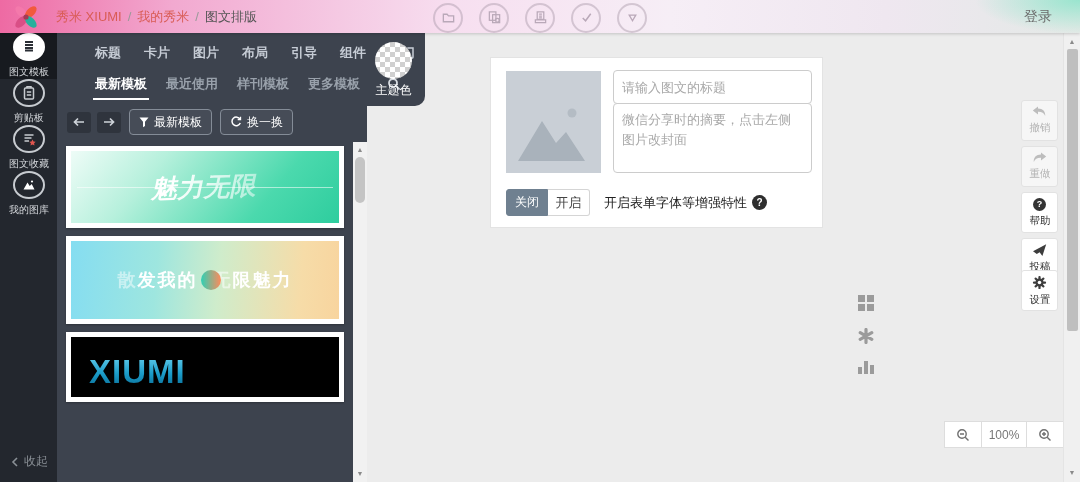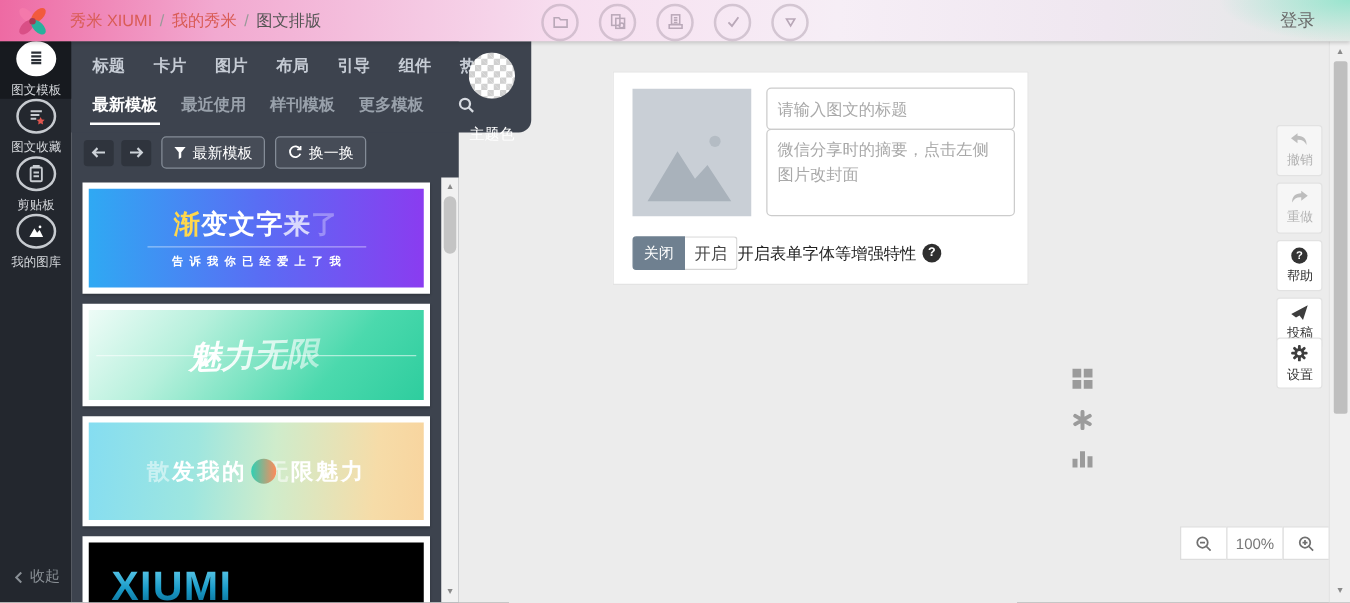--- a/index.html
+++ b/index.html
@@ -25,29 +25,29 @@
   .sidebar { position:absolute; left:0; top:33px; width:57px; height:449px; background:#23272e; z-index:20; }
   .side-item { width:57px; height:46px; display:flex; flex-direction:column; align-items:center; justify-content:center; gap:4px; cursor:pointer; }
   .side-item.active { background:#171a1f; }
   .side-label { font-size:10.5px; color:#d5d8dc; white-space:nowrap; transform:scale(.95); }
   .ic-circle { width:32px; height:32px; border-radius:50%; border:2px solid #c7cbd0; display:flex; align-items:center; justify-content:center; }
   .ic-circle.filled { background:#fff; border-color:#fff; }
   .collapse { position:absolute; left:11px; bottom:12px; display:flex; align-items:center; gap:5px; color:#8a9096; font-size:12px; cursor:pointer; }
 
   
   .tpl-panel { position:absolute; left:57px; top:33px; width:310px; height:449px; background:#3d434e; z-index:10; }
-  .tabs-box { position:absolute; left:57px; top:33px; width:368px; height:73px; background:#3d434e; border-radius:0 0 10px 0; z-index:12; }
+  .tabs-box { position:absolute; left:57px; top:33px; width:368px; height:73px; background:#3d434e; border-radius:0 0 10px 0; z-index:12;padding-left:21px; }
   .cat-row { display:flex; gap:23px; padding:11px 0 0 17px; font-size:13px; font-weight:600; color:#c6ccd5; }
   .cat-row span { cursor:pointer; }
   .src-row { display:flex; gap:19px; padding:13px 0 0 17px; font-size:13px; font-weight:700; color:#99a1ab; align-items:center; }
   .src-tab { position:relative; cursor:pointer; }
   .src-tab.active { color:#fff; }
   .src-tab.active::after { content:""; position:absolute; left:-2px; right:-2px; bottom:-7px; height:2px; background:#fff; }
   .search-ic { margin-left:8px; cursor:pointer; display:flex; }
-  .theme-wrap { position:absolute; right:13px; top:9px; display:flex; flex-direction:column; align-items:center; gap:20px; cursor:pointer; }
+  .theme-wrap { position:absolute; right:13px; top:9px; display:flex; flex-direction:column; align-items:center; gap:3px; cursor:pointer; }
   .theme-circle { width:37px; height:37px; border-radius:50%; background-color:#fff;
     background-image:linear-gradient(45deg,#d0d0d0 25%,transparent 25%,transparent 75%,#d0d0d0 75%),
                      linear-gradient(45deg,#d0d0d0 25%,transparent 25%,transparent 75%,#d0d0d0 75%);
     background-size:10px 10px; background-position:0 0,5px 5px; }
   .theme-label { font-size:12px; color:#fff; }
 
   .tpl-toolbar { position:absolute; left:10px; top:76px; display:flex; gap:6px; align-items:center; }
   .nav-btn { width:24px; height:21px; background:#2f343d; border-radius:3px; display:flex; align-items:center; justify-content:center; cursor:pointer; }
   .tool-btn { height:26px; margin-left:2px; padding:0 9px; border:1px solid #848c97; border-radius:4px; background:rgba(255,255,255,.05);
     color:#fff; font-size:12px; display:flex; align-items:center; gap:5px; cursor:pointer; }
@@ -84,21 +84,21 @@
   .title-input { position:absolute; left:122px; top:12px; width:199px; height:27px; border:1px solid #ccc; border-radius:4px;
     font-size:13px; padding:16px 8px; color:#333; font-family:inherit; }
   .summary-input { position:absolute; left:122px; top:45px; width:199px; height:70px; border:1px solid #ccc; border-radius:4px;
     font-size:13px; padding:6px 8px; color:#333; resize:none; font-family:inherit; line-height:1.5; }
   .title-input::placeholder,.summary-input::placeholder { color:#a9a9a9; }
   .toggle-row { position:absolute; left:15px; top:131px; display:flex; align-items:center; }
   .tg-off { width:42px; height:27px; background:#6f8090; border:1px solid #6f8090; border-radius:3px 0 0 3px;
     color:#fff; font-size:12px; display:flex; align-items:center; justify-content:center; cursor:pointer; }
   .tg-on { width:42px; height:27px; background:#fff; border:1px solid #d5d5d5; border-left:none; border-radius:0 3px 3px 0;
     color:#444; font-size:13px; display:flex; align-items:center; justify-content:center; cursor:pointer; }
-  .enhance-label { font-size:13px; color:#222; }
+  .enhance-label { margin-left:14px; font-size:13px; color:#222; }
   .qmark { width:15px; height:15px; border-radius:50%; background:#2e2e2e; color:#fff; font-size:10px; font-weight:bold;
     display:flex; align-items:center; justify-content:center; margin-left:5px; cursor:pointer; }
 
   .text-card { position:absolute; left:490px; top:283px; width:333px; height:73px; background:#fff; border:1px solid #e0e0e0; }
   .dashed-box { position:absolute; left:4px; right:4px; top:27px; height:30px; border:1px dashed #b8b8b8;
     font-size:12px; color:#aaa; line-height:28px; padding-left:8px; cursor:text; }
 
   .float-icons { position:absolute; left:858px; top:295px; display:flex; flex-direction:column; gap:17px; align-items:center; }
   .grid-ic { display:grid; grid-template-columns:7px 7px; grid-template-rows:7px 7px; gap:2px; cursor:pointer; }
   .grid-ic i { background:#9b9b9b; }
@@ -182,38 +182,38 @@
     <div class="side-item active">
       <div class="ic-circle filled">
         <svg width="18" height="18" viewBox="0 0 18 18" stroke="#2b2f36" stroke-width="1.8">
           <path d="M5 5.5h8M5 8.5h8M5 11.5h8M5 14h8" transform="translate(0,-1.5)"></path>
           </svg>
       </div>
       <span class="side-label">图文模板</span>
     </div>
     <div class="side-item">
       <div class="ic-circle">
+        <svg width="18" height="18" viewBox="0 0 18 18" fill="none" stroke="#c7cbd0" stroke-width="1.5">
+          <rect x="4.5" y="4" width="9" height="11" rx="1"></rect>
+            <path d="M7 4V2.8h4V4"></path>
+            <path d="M6.8 8h4.4M6.8 11h4.4"></path>
+          </svg>
+      </div>
+      <span class="side-label">剪贴板</span>
+    </div>
+    <div class="side-item">
+      <div class="ic-circle">
         <svg width="18" height="18" viewBox="0 0 18 18">
           <g stroke="#c7cbd0" stroke-width="1.6" fill="none">
               <path d="M4.5 5h9M4.5 8h7M4.5 11h4.5"></path>
             </g>
           <path d="M12.5 9.5l1 2 2.2.3-1.6 1.5.4 2.2-2-1-2 1 .4-2.2-1.6-1.5 2.2-.3z" fill="#e0564f"></path>
           </svg>
       </div>
       <span class="side-label">图文收藏</span>
-    </div>
-    <div class="side-item">
-      <div class="ic-circle">
-        <svg width="18" height="18" viewBox="0 0 18 18" fill="none" stroke="#c7cbd0" stroke-width="1.5">
-          <rect x="4.5" y="4" width="9" height="11" rx="1"></rect>
-            <path d="M7 4V2.8h4V4"></path>
-            <path d="M6.8 8h4.4M6.8 11h4.4"></path>
-          </svg>
-      </div>
-      <span class="side-label">剪贴板</span>
     </div>
     <div class="side-item">
       <div class="ic-circle">
         <svg width="18" height="18" viewBox="0 0 18 18">
           <path d="M3.5 13.5L7.5 6.5l2.2 3.6 2-2.2 2.8 5.6z" fill="#fff"></path>
           <circle cx="12" cy="5.5" r="1.1" fill="#fff"></circle>
           </svg>
       </div>
       <span class="side-label">我的图库</span>
     </div>
@@ -275,29 +275,20 @@
     <div class="tool-btn">
       <svg width="12" height="12" viewBox="0 0 12 12" fill="none" stroke="#fff" stroke-width="1.5">
         <path d="M10 3.2A4.3 4.3 0 1 0 10.3 7"></path>
           <path d="M10.5 0.8v2.8H7.7" stroke-width="1.3"></path>
         </svg>
       <span>换一换</span>
     </div>
   </div>
 
   <div class="tpl-list">
-    <div class="tpl-card">
-      <div class="banner b1">
-        <div class="b1-title">
-          <span class="b1-p1">渐</span><span class="b1-p2">变文字</span><span class="b1-p3">来</span><span class="b1-p4">了</span>
-        </div>
-        <div class="b1-line"></div>
-        <div class="b1-sub">告诉我你已经爱上了我</div>
-      </div>
-    </div>
     <div class="tpl-card">
       <div class="banner b2">
         <div class="b2-line"></div>
         <div class="b2-title">魅力无限</div>
       </div>
     </div>
     <div class="tpl-card">
       <div class="banner b3">
         <span class="b3-p1">散</span>
           <span>发我的</span>

